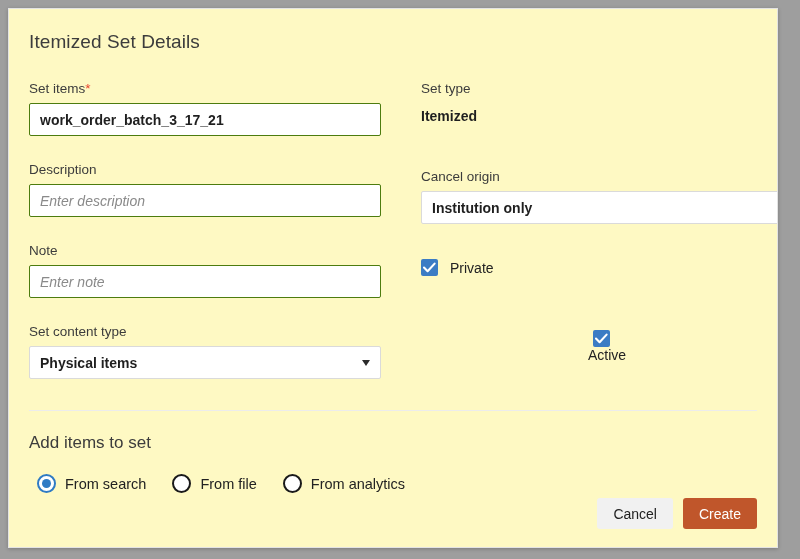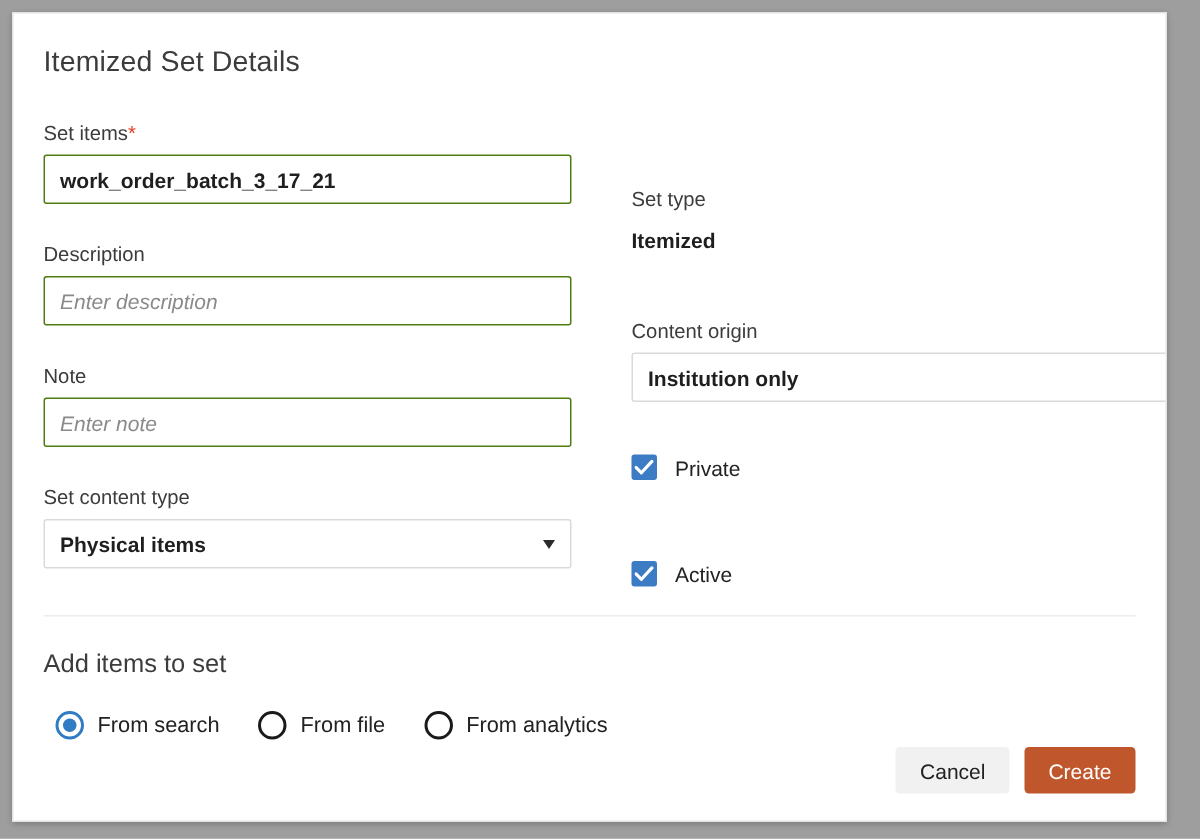--- a/index.html
+++ b/index.html
@@ -17,37 +17,37 @@
     position: absolute;
     inset: 0;
     background: #9e9e9e;
   }
   .dialog {
     position: absolute;
     left: 8px;
     top: 8px;
     width: 770px;
     height: 540px;
-    background: #ffffff;
+    background: #fef9c3;
     border: 1px solid #e3e3e3;
     box-shadow: 0 1px 4px rgba(0,0,0,0.22);
     box-sizing: border-box;
     overflow: hidden;
   }
   .dialog-title {
     position: absolute;
     left: 20px;
     top: 22px;
     font-size: 19px;
     color: #3c3c3c;
     font-weight: 400;
     letter-spacing: 0.1px;
   }
   .col-left { position: absolute; left: 20px; top: 72px; width: 360px; }
-  .col-right { position: absolute; left: 412px; top: 72px; width: 360px; margin-top: 44px; }
+  .col-right { position: absolute; left: 412px; top: 72px; width: 360px; }
 
   .field { margin-bottom: 0; }
   .field-label {
     font-size: 13.5px;
     color: #3c3c3c;
     margin-bottom: 7px;
     font-weight: 400;
   }
   .req-asterisk { color: #e8402a; font-size: 13.5px; }
 
@@ -250,37 +250,37 @@
   </div>
 
   <div class="col-right">
 
     <div class="field">
       <div class="field-label">Set type</div>
       <div class="static-value" style="margin-top:10px;">Itemized</div>
     </div>
 
     <div class="field" style="margin-top:43px;">
-      <div class="field-label">Content origin</div>
+      <div class="field-label">Cancel origin</div>
       <div class="select-wrap wide">
         <span class="select-value">Institution only</span>
         <span class="select-arrow"></span>
       </div>
     </div>
 
     <div class="check-row" style="margin-top:35px;">
       <span class="checkbox">
         <svg width="13" height="11" viewBox="0 0 13 11" aria-hidden="true">
           <path d="M1 5.6 L4.6 9.2 L11.6 1.6" fill="none" stroke="#ffffff" stroke-width="2.1" stroke-linecap="round" stroke-linejoin="round"></path>
         </svg>
       </span>
       <span class="check-label">Private</span>
     </div>
 
-    <div class="check-row" style="margin-top:54px;">
+    <div class="check-row" style="margin-top:54px;flex-direction:column;">
       <span class="checkbox">
         <svg width="13" height="11" viewBox="0 0 13 11" aria-hidden="true">
           <path d="M1 5.6 L4.6 9.2 L11.6 1.6" fill="none" stroke="#ffffff" stroke-width="2.1" stroke-linecap="round" stroke-linejoin="round"></path>
         </svg>
       </span>
       <span class="check-label">Active</span>
     </div>
 
   </div>
 

